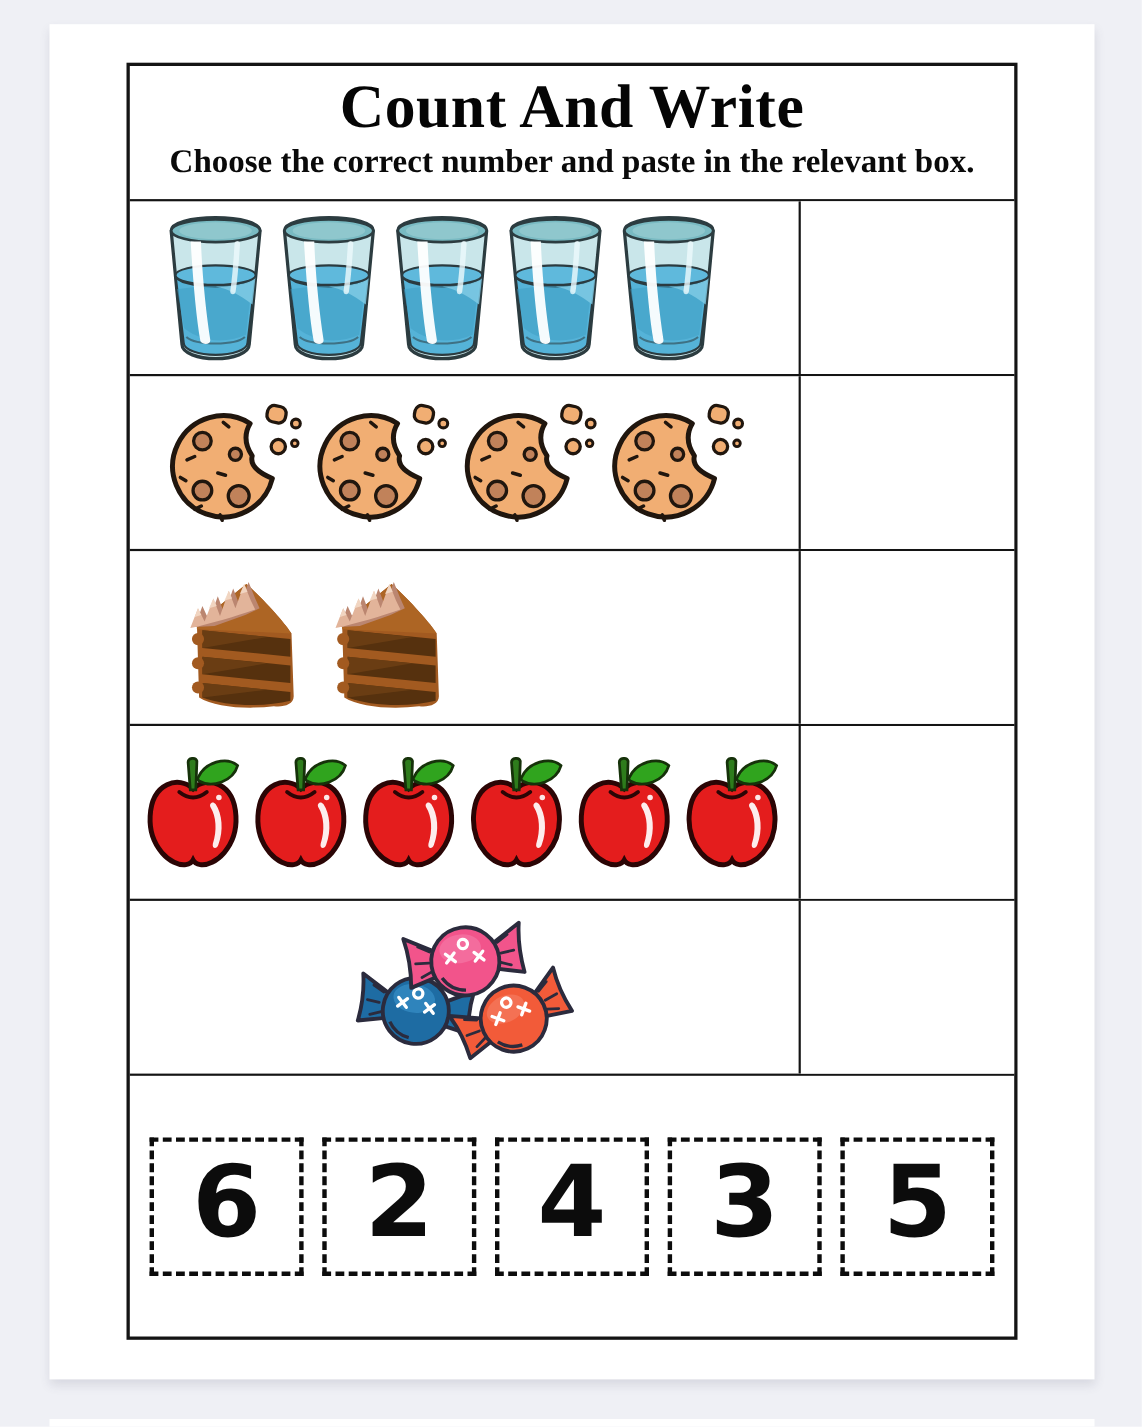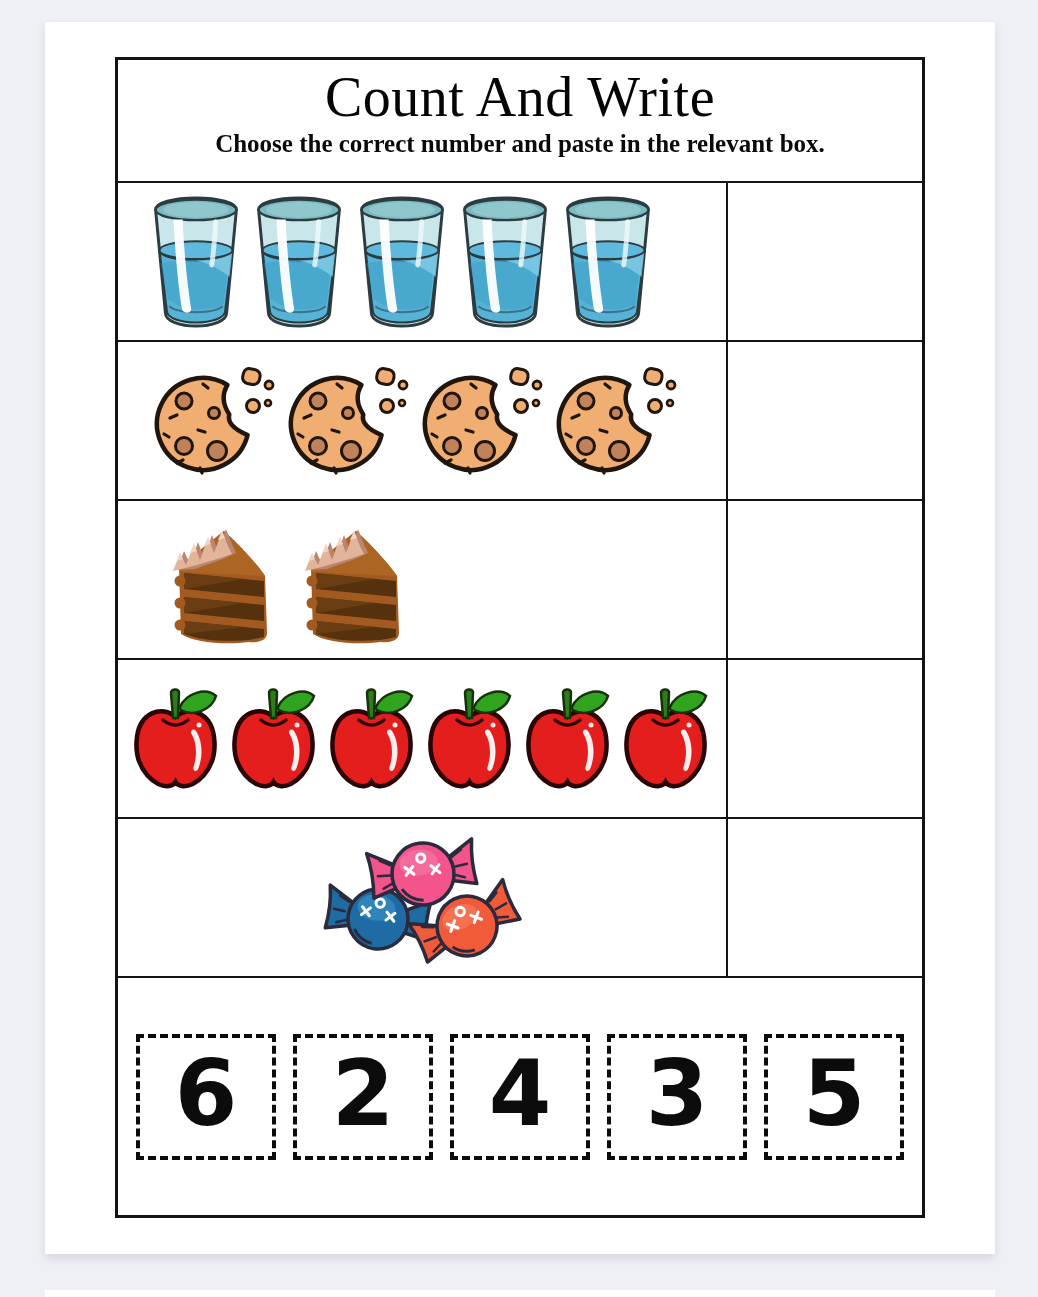--- a/index.html
+++ b/index.html
@@ -12,22 +12,22 @@
     --candy_pink:#f2548b; --candy_blue:#1e6ca3; --candy_orange:#f25b39;
   }
   *{margin:0;padding:0;box-sizing:border-box}
   html,body{width:1038px;height:1297px;overflow:hidden}
   body{background:var(--bg);font-family:"Liberation Serif",serif;position:relative}
   .paper{position:absolute;left:45px;top:22px;width:950px;height:1232px;background:var(--paper);
          box-shadow:0 5px 9px rgba(70,70,100,.14)}
   .paper-next{position:absolute;left:45px;top:1290px;width:950px;height:7px;background:var(--paper)}
   .sheet{position:absolute;left:70px;top:35px;width:810px;height:1161px;border:3px solid var(--line);background:#fff}
   .header{height:123px;border-bottom:2.5px solid var(--line);text-align:center;padding-top:7px}
-  .title{font-size:56px;font-weight:normal;color:#050505;letter-spacing:.5px;line-height:1.1}
-  .subtitle{font-size:25px;font-weight:bold;color:#0a0a0a;margin-top:1px}
+  .title{font-size:56px;font-weight:bold;color:#050505;letter-spacing:.5px;line-height:1.1}
+  .subtitle{font-size:30px;font-weight:bold;color:#0a0a0a;margin-top:1px}
   .row{height:159px;border-bottom:2.5px solid var(--line);display:flex}
   .content{width:608px;display:flex;align-items:center}
   .answerbox{flex:1;border-left:2.5px solid var(--line);background:#fff}
   .c-glasses{padding-left:28px;gap:3px}
   .c-cookies{padding-left:30px;gap:2px}
   .c-cakes{padding-left:46px;gap:12px}
   .c-apples{padding-left:9px;gap:1px}
   .c-candy{justify-content:center}
   .item{display:flex;align-items:center;justify-content:center}
   .numbers{height:237px;display:flex;align-items:center;justify-content:space-between;padding:0 18px}

